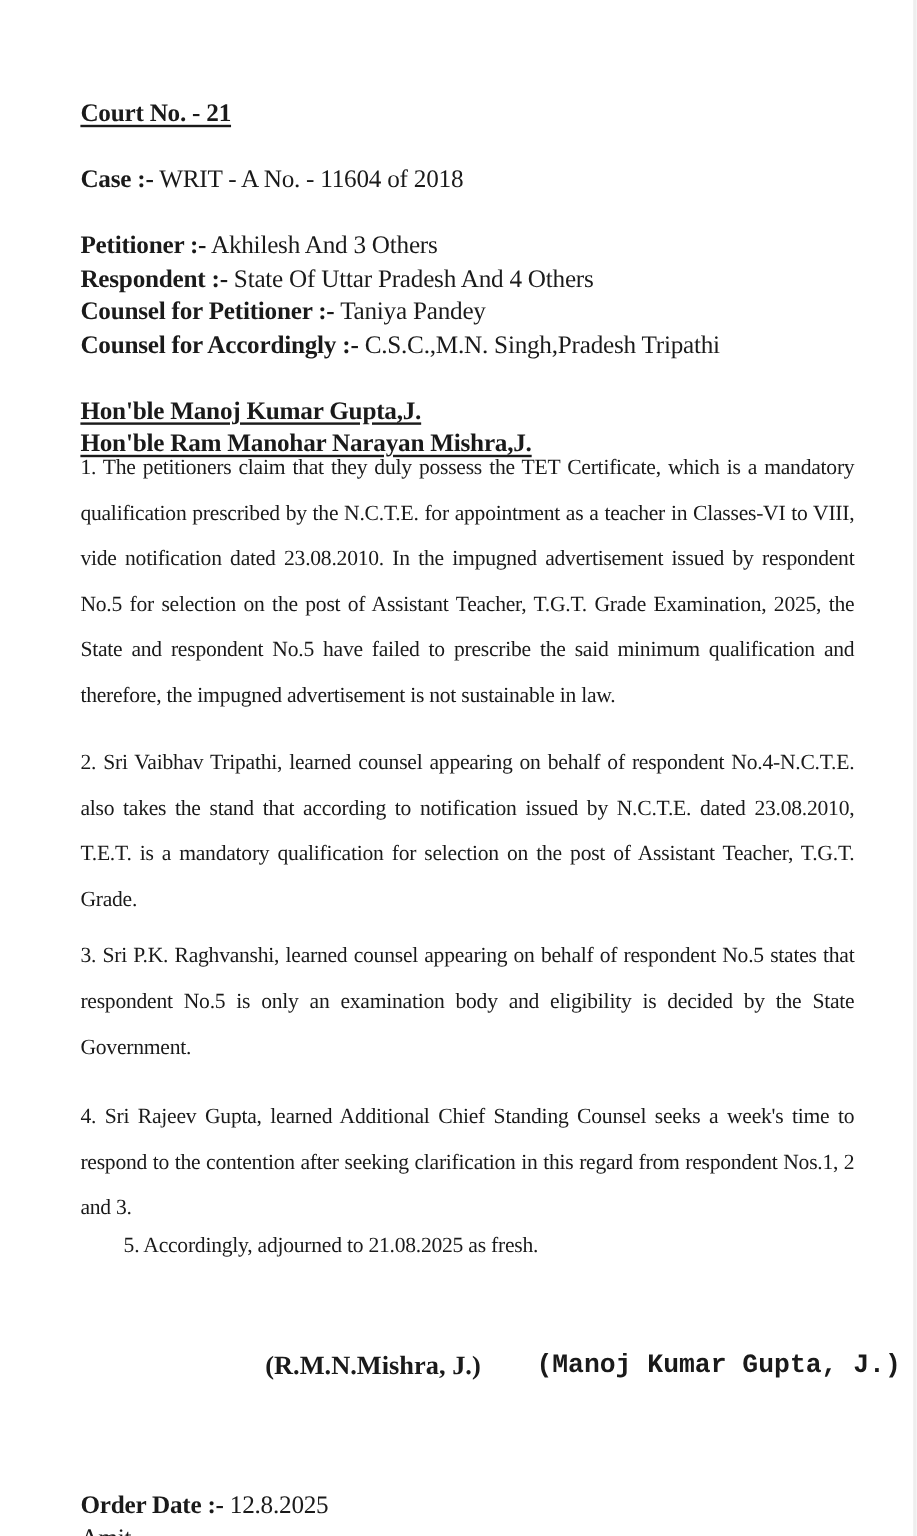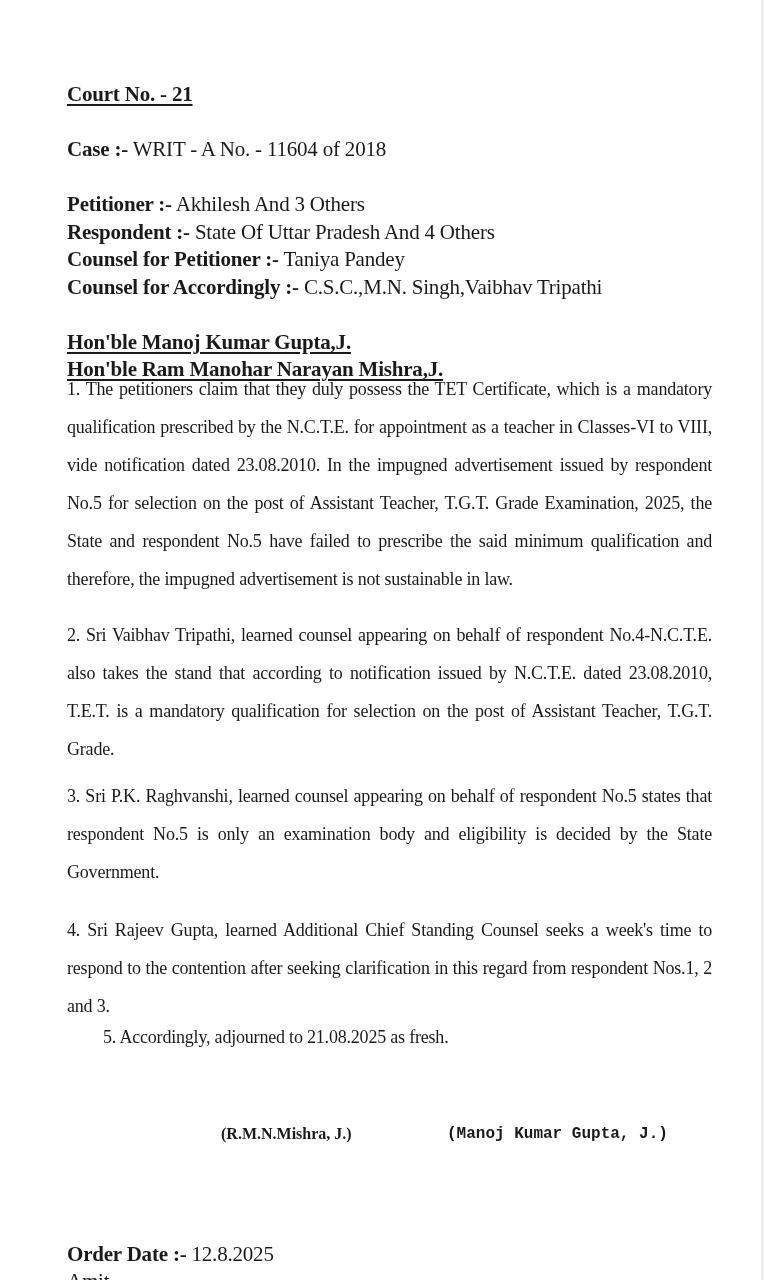--- a/index.html
+++ b/index.html
@@ -43,21 +43,21 @@
       position: absolute;
       left: 0;
       width: 645px;
       font-size: 18px;
       line-height: 38px;
       text-align: justify;
       letter-spacing: -0.2px;
     }
     .sig {
       position: absolute;
-      font-size: 16px;
+      font-size: 22px;
       font-weight: bold;
       white-space: nowrap;
     }
   </style>
 </head>
 <body>
 
 <div class="right-edge"></div>
 
 <div class="page">
@@ -71,21 +71,21 @@
   <div class="line" style="top:153px;">
     <span class="b">Petitioner :-</span><span> Akhilesh And 3 Others</span>
   </div>
   <div class="line" style="top:181px;">
     <span class="b">Respondent :-</span><span> State Of Uttar Pradesh And 4 Others</span>
   </div>
   <div class="line" style="top:208px;">
     <span class="b">Counsel for Petitioner :-</span><span> Taniya Pandey</span>
   </div>
   <div class="line" style="top:236px;">
-    <span class="b">Counsel for Accordingly :-</span><span> C.S.C.,M.N. Singh,Vaibhav Tripathi</span>
+    <span class="b">Counsel for Accordingly :-</span><span> C.S.C.,M.N. Singh,Pradesh Tripathi</span>
   </div>
 
   <div class="line b u" style="top:291px;">Hon'ble Manoj Kumar Gupta,J.</div>
   <div class="line b u" style="top:318px;">Hon'ble Ram Manohar Narayan Mishra,J.</div>
 
   <div class="para" style="top:370px;">1. The petitioners claim that they duly possess the TET Certificate, which is a mandatory qualification prescribed by the N.C.T.E. for appointment as a teacher in Classes-VI to VIII, vide notification dated 23.08.2010. In the impugned advertisement issued by respondent No.5 for selection on the post of Assistant Teacher, T.G.T. Grade Examination, 2025, the State and respondent No.5 have failed to prescribe the said minimum qualification and therefore, the impugned advertisement is not sustainable in law.</div>
   <div class="para" style="top:616px;">2. Sri Vaibhav Tripathi, learned counsel appearing on behalf of respondent No.4-N.C.T.E. also takes the stand that according to notification issued by N.C.T.E. dated 23.08.2010, T.E.T. is a mandatory qualification for selection on the post of Assistant Teacher, T.G.T. Grade.</div>
   <div class="para" style="top:777px;">3. Sri P.K. Raghvanshi, learned counsel appearing on behalf of respondent No.5 states that respondent No.5 is only an examination body and eligibility is decided by the State Government.</div>
   <div class="para" style="top:911px;">4. Sri Rajeev Gupta, learned Additional Chief Standing Counsel seeks a week's time to respond to the contention after seeking clarification in this regard from respondent Nos.1, 2 and 3.</div>
   <div class="para" style="top:1018px;margin-left:36px;">5. Accordingly, adjourned to 21.08.2025 as fresh.</div>

